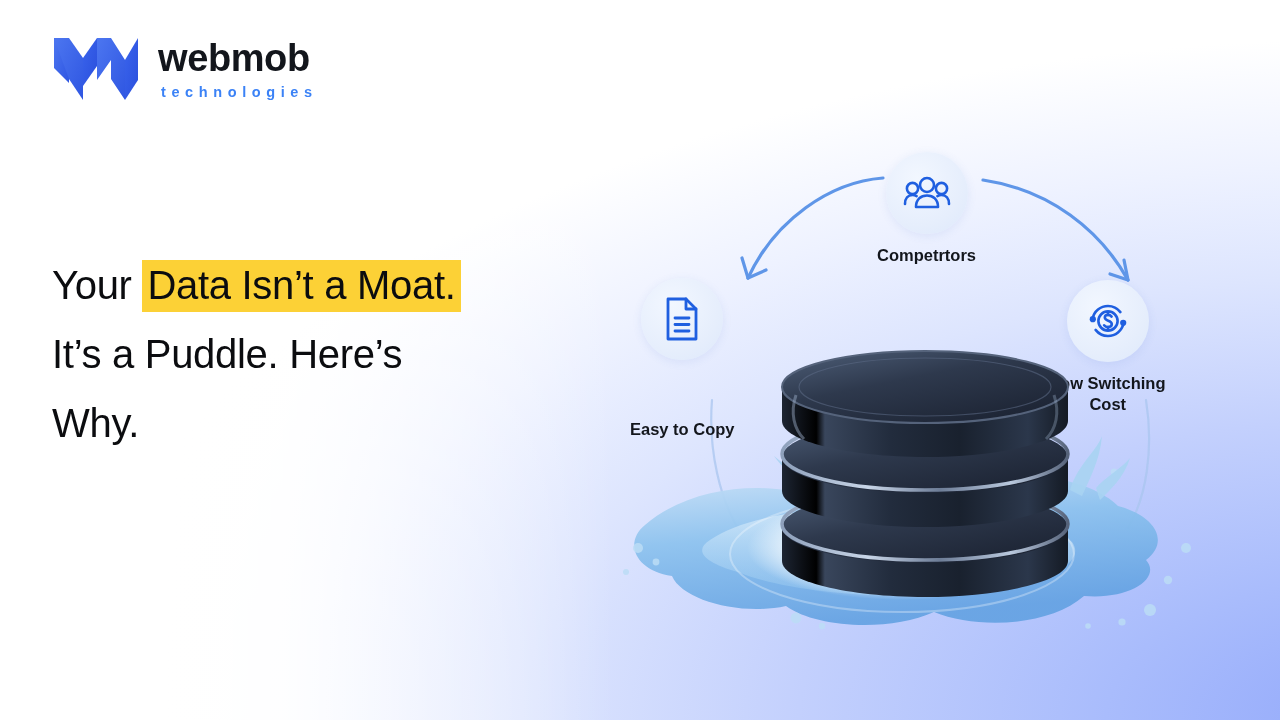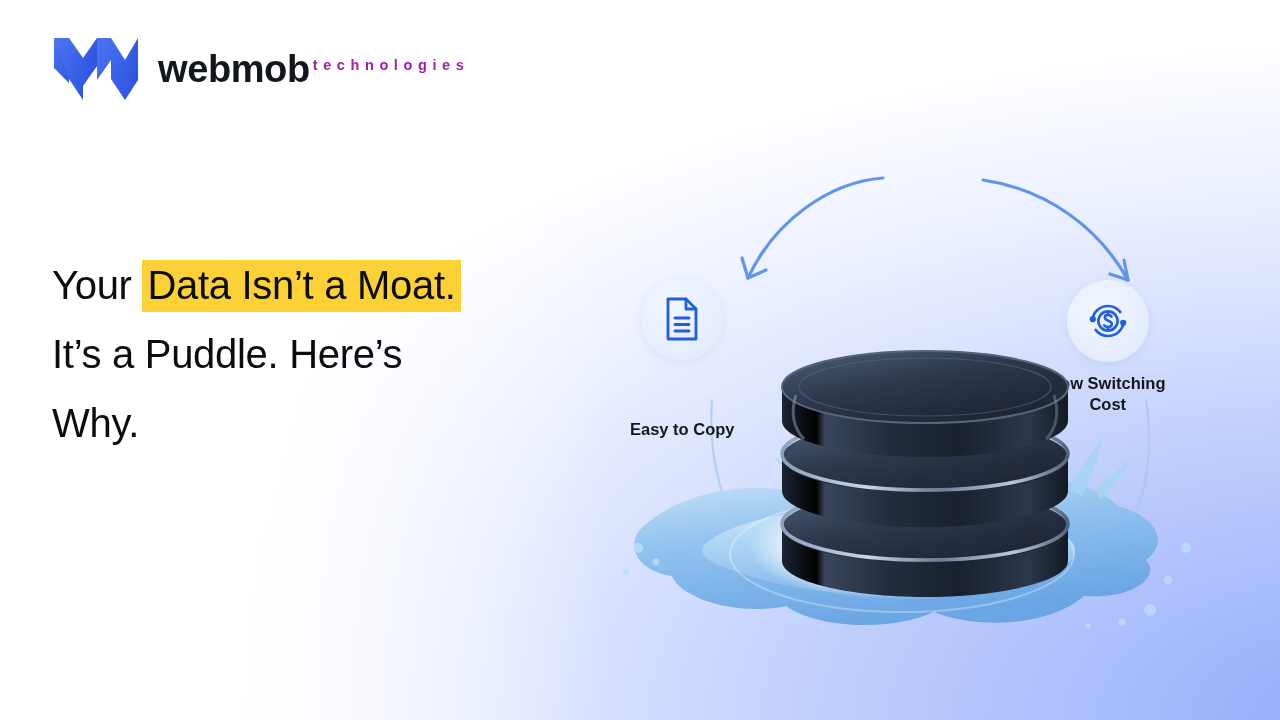--- a/index.html
+++ b/index.html
@@ -18,24 +18,24 @@
       linear-gradient(118deg, #ffffff 0%, #ffffff 24%, #f4f7ff 38%, #e2eafe 55%, #c8d5fd 74%, #a6b9fb 100%);
   }
   .bg-wash {
     position:absolute; inset:0;
     background:linear-gradient(90deg, #ffffff 0%, #ffffff 13%, rgba(255,255,255,0.92) 22%, rgba(255,255,255,0.45) 34%, rgba(255,255,255,0.0) 48%);
   }
 
   
   .logo { position:absolute; left:52px; top:36px; display:flex; align-items:center; gap:18px; }
   .logo-mark { width:88px; height:66px; display:block; }
-  .logo-text { display:flex; line-height:1;justify-content:space-between; }
+  .logo-text { display:flex; flex-direction:column; line-height:1;justify-content:space-between; }
   .logo-word { font-size:38px; font-weight:700; color:#13161c; letter-spacing:-0.4px; }
   .logo-sub {
-    font-size:14.5px; font-weight:600; color:#a21caf;
+    font-size:14.5px; font-weight:600; color:#3b82f6;
     letter-spacing:5.6px; margin-top:8px; margin-left:3px;
   }
 
   
   .headline {
     position:absolute; left:52px; top:251px;
     width:560px;
     font-size:40px; font-weight:400; color:#0b0c0f;
     line-height:1.72;
     letter-spacing:-0.3px;
@@ -121,20 +121,35 @@
       <path d="M403 80 C 470 90, 520 130, 548 180"></path>
     </g>
     <path d="M168 178 L 162 158 M168 178 L 186 170" fill="none" stroke="#5f96e8" stroke-width="3.2" stroke-linecap="round" stroke-linejoin="round"></path>
     <path d="M548 180 L 530 174 M548 180 L 544 160" fill="none" stroke="#5f96e8" stroke-width="3.2" stroke-linecap="round" stroke-linejoin="round"></path>
     <g fill="none" stroke="#a9c6ef" stroke-width="2.2" stroke-linecap="round" opacity="0.75">
       <path d="M132 300 C 128 350, 140 400, 160 432"></path>
       <path d="M566 300 C 574 350, 566 398, 548 428"></path>
     </g>
   </svg>
 
+  <div class="node" id="node-competitors">
+    <div class="node-circle">
+      <svg width="48" height="40" viewBox="0 0 48 40" aria-hidden="true">
+        <g fill="none" stroke="#1f5fe0" stroke-width="2.6" stroke-linecap="round" stroke-linejoin="round">
+          <circle cx="24" cy="12" r="7"></circle>
+          <path d="M13 34 C13 26.5 17.8 22.5 24 22.5 C30.2 22.5 35 26.5 35 34 Z"></path>
+          <circle cx="9.5" cy="15.5" r="5.6"></circle>
+          <path d="M2 31 C2 25.5 5 22 9.5 22 C11 22 12.4 22.4 13.6 23.1"></path>
+          <circle cx="38.5" cy="15.5" r="5.6"></circle>
+          <path d="M46 31 C46 25.5 43 22 38.5 22 C37 22 35.6 22.4 34.4 23.1"></path>
+        </g>
+      </svg>
+    </div>
+    <div class="node-label">Competrtors</div>
+  </div>
 
   <div class="node" id="node-copy">
     <div class="node-circle">
       <svg width="40" height="46" viewBox="0 0 40 46" aria-hidden="true">
         <g fill="none" stroke="#1f5fe0" stroke-width="2.8" stroke-linecap="round" stroke-linejoin="round">
           <path d="M6 3 H24 L34 13 V43 H6 Z"></path>
           <path d="M24 3 V13 H34"></path>
           <path d="M13 22 H27 M13 28.5 H27 M13 35 H27"></path>
         </g>
       </svg>

